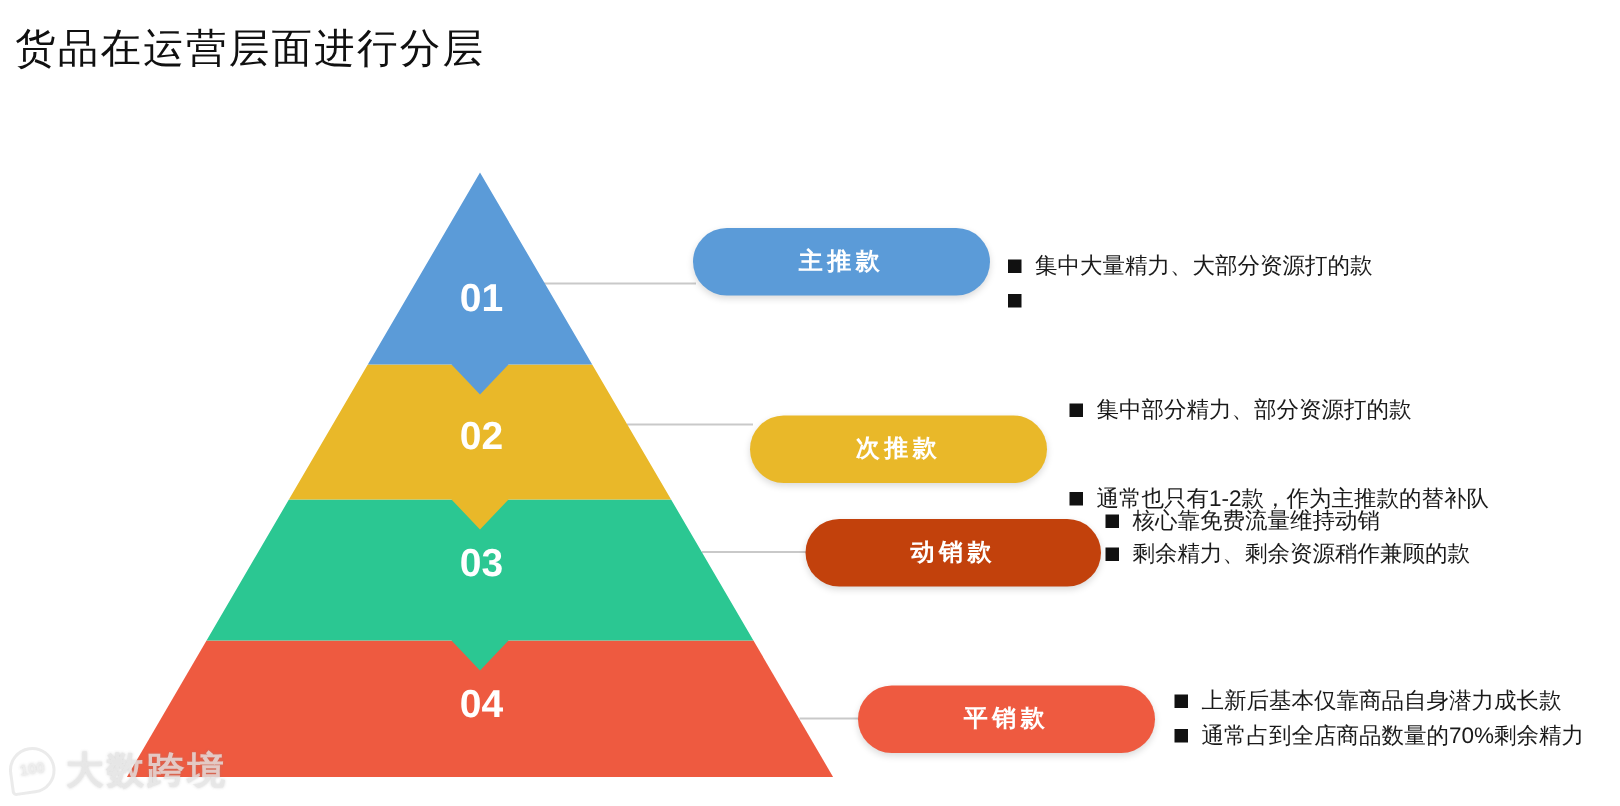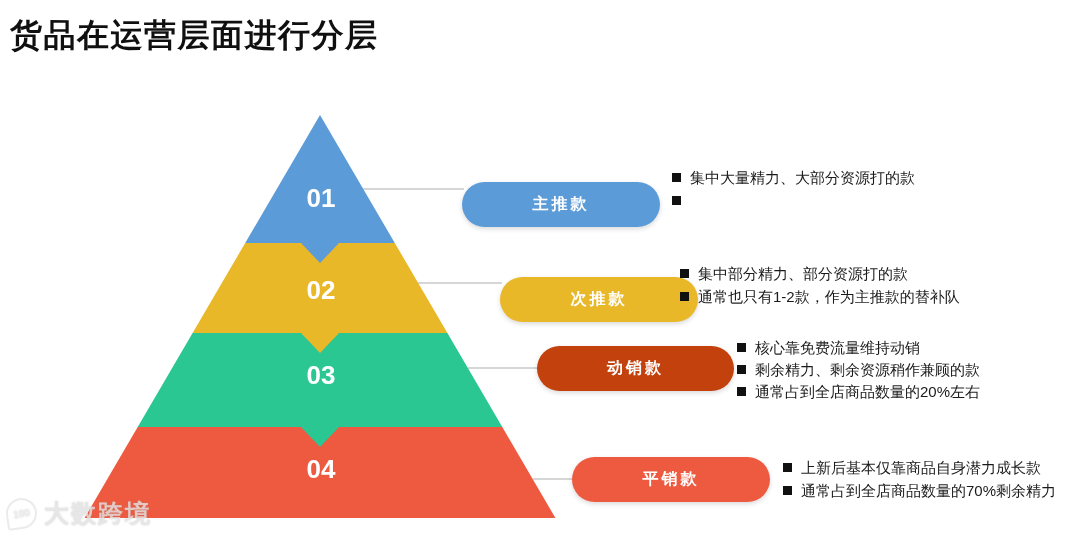--- a/index.html
+++ b/index.html
@@ -3,36 +3,36 @@
 <meta charset="utf-8">
 <style>
   html,body{margin:0;padding:0;background:#ffffff;}
   .stage{
     position:relative;width:1080px;height:537px;overflow:hidden;
     background:#ffffff;
     font-family:"Liberation Sans","DejaVu Sans",sans-serif;
   }
   .title{
     position:absolute;left:10px;top:14px;
-    font-size:32px;font-weight:700;color:#101010;letter-spacing:1.5px;
+    font-size:27px;font-weight:400;color:#101010;letter-spacing:1.5px;
   }
   .pyr-svg{position:absolute;left:0;top:0;}
   .pill{
     position:absolute;height:45px;border-radius:23px;
     display:flex;align-items:center;justify-content:center;
     color:#ffffff;font-size:16px;font-weight:700;letter-spacing:3px;
     box-shadow:0 2px 5px rgba(0,0,0,0.15);
   }
-  .pill1{left:462px;top:182px;width:198px;}
+  .pill1{left:462px;top:152px;width:198px;}
   .pill2{left:500px;top:277px;width:198px;}
   .pill3{left:537px;top:346px;width:197px;}
   .pill4{left:572px;top:457px;width:198px;}
   .bullets{position:absolute;display:flex;flex-direction:column;}
   .g1{left:672px;top:167px;}
-  .g2{left:680px;top:263px;}
+  .g2{left:713px;top:263px;gap:36px;}
   .g3{left:737px;top:337px;}
   .g4{left:783px;top:457px;}
   .bullet{display:flex;align-items:flex-start;height:23px;}
   .g3 .bullet{height:22px;}
   .sq{
     width:9px;height:9px;background:#111111;flex:none;
     margin:6px 9px 0 0;
   }
   .bt{
     font-size:15px;color:#1a1a1a;white-space:nowrap;line-height:21px;
@@ -120,24 +120,20 @@
 
   <div class="bullets g3">
     <div class="bullet">
       <span class="sq"></span>
       <span class="bt">核心靠免费流量维持动销</span>
     </div>
     <div class="bullet">
       <span class="sq"></span>
       <span class="bt">剩余精力、剩余资源稍作兼顾的款</span>
     </div>
-    <div class="bullet">
-      <span class="sq"></span>
-      <span class="bt">通常占到全店商品数量的20%左右</span>
-    </div>
   </div>
 
   <div class="bullets g4">
     <div class="bullet">
       <span class="sq"></span>
       <span class="bt">上新后基本仅靠商品自身潜力成长款</span>
     </div>
     <div class="bullet">
       <span class="sq"></span>
       <span class="bt">通常占到全店商品数量的70%剩余精力</span>

